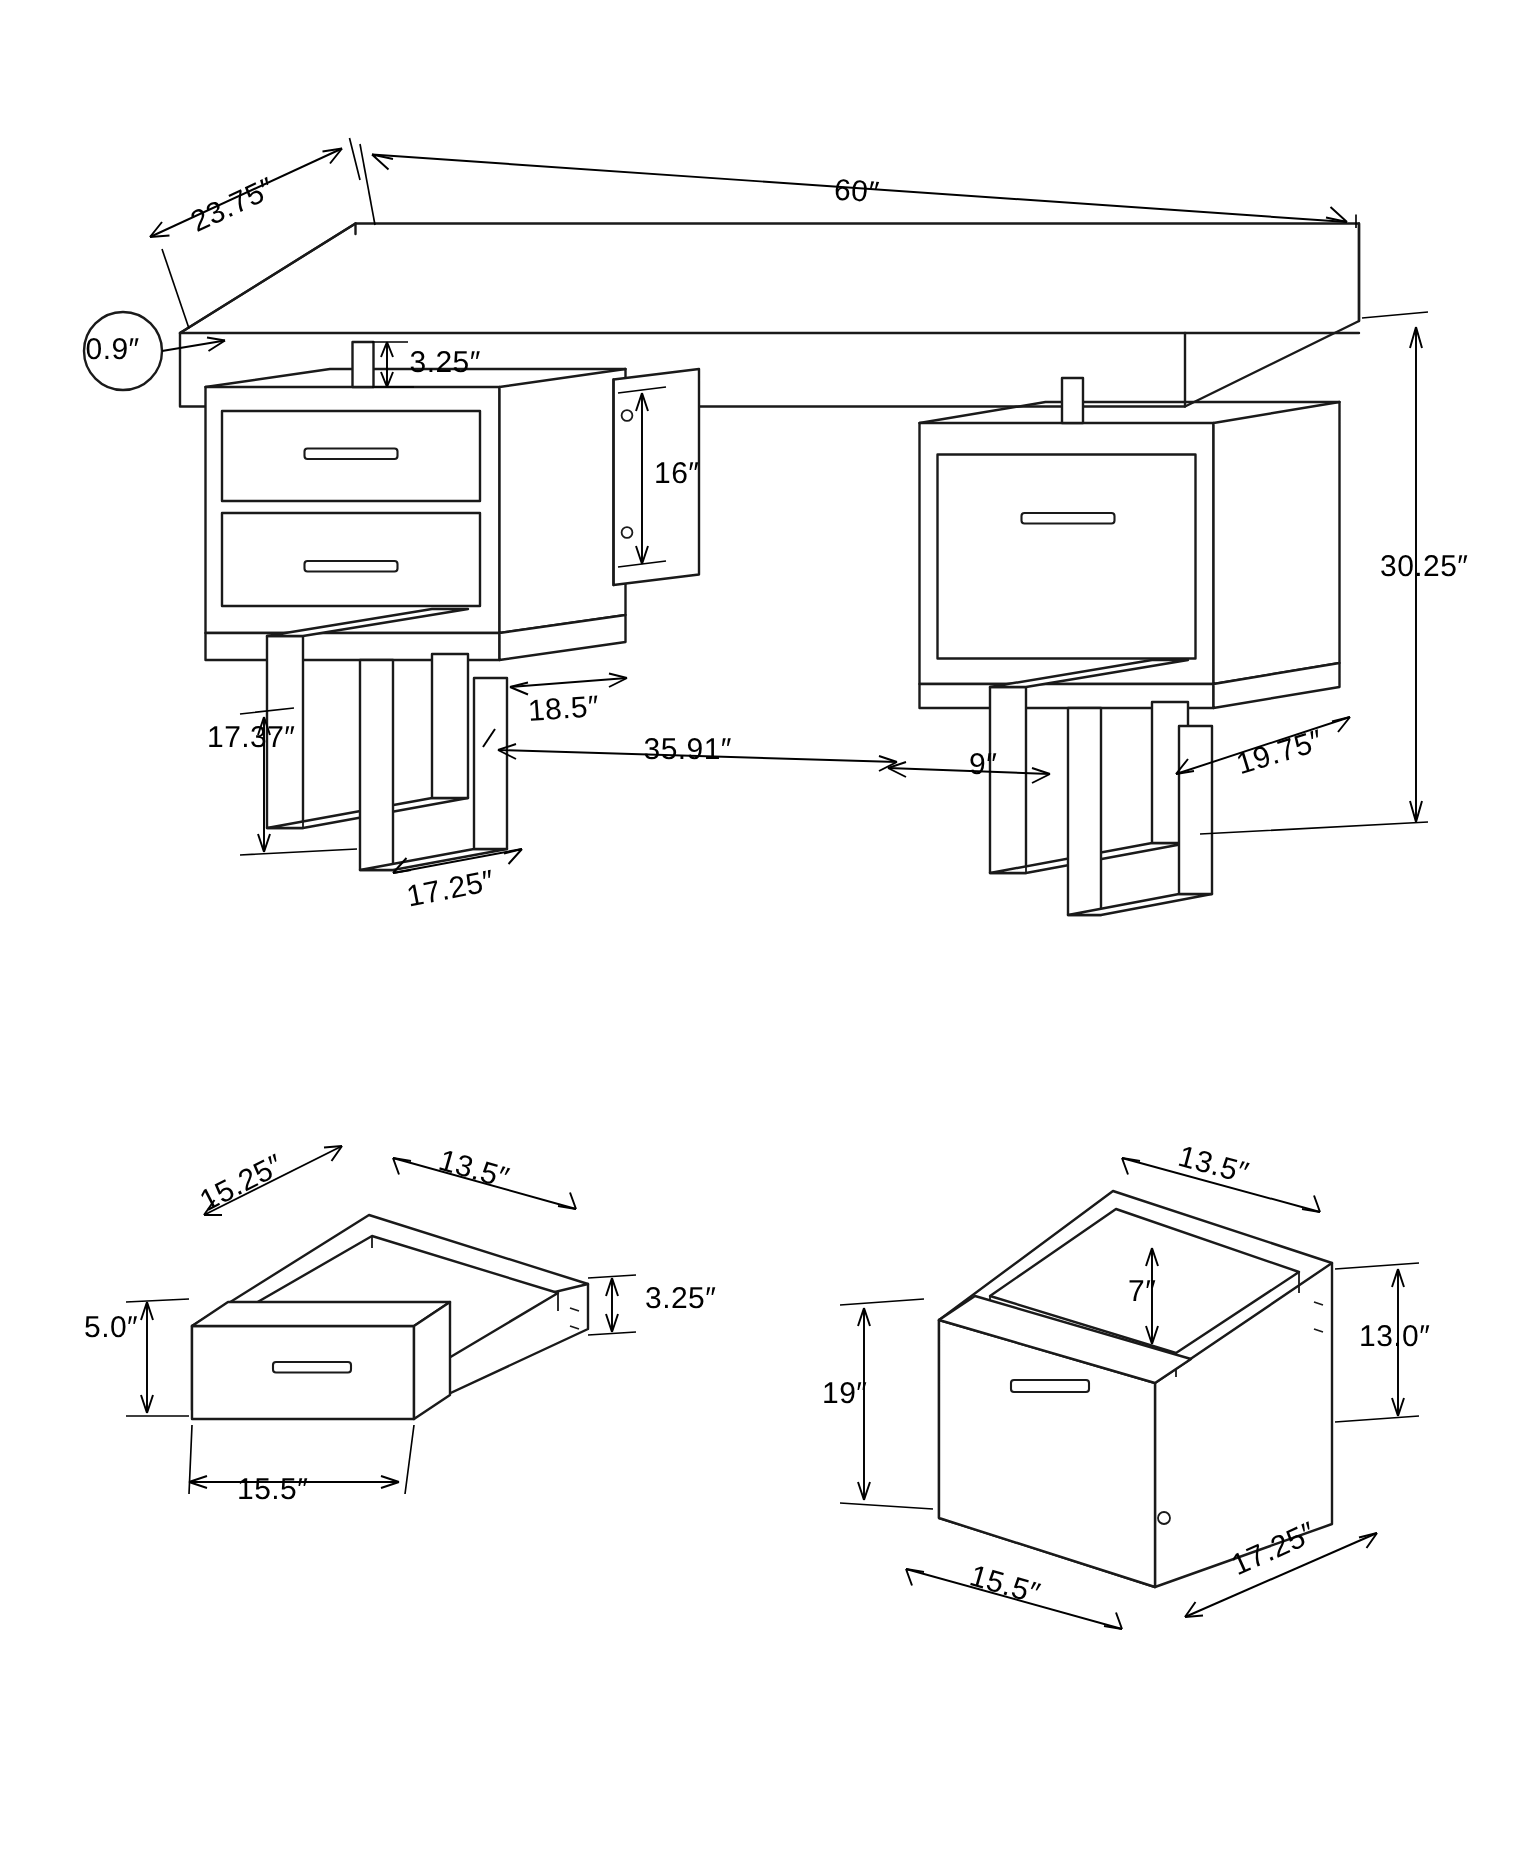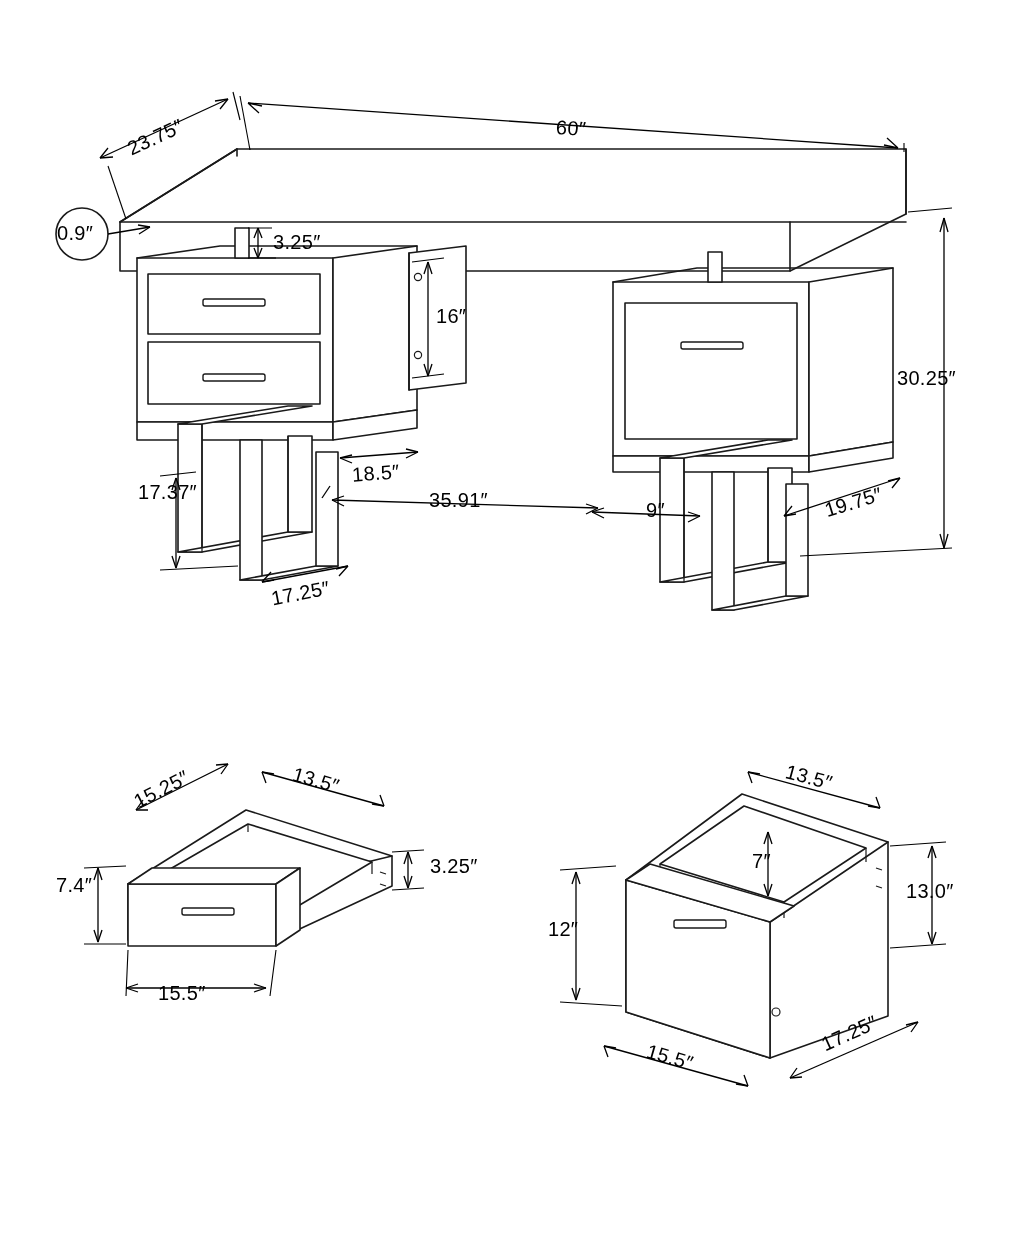--- a/index.html
+++ b/index.html
@@ -273,34 +273,34 @@
       <path class="dim" d="M790,1078 L802,1077 M790,1078 L797,1068"></path>
       <path class="dim" d="M918,1022 L906,1025 M918,1022 L911,1032"></path>
     </g>
   </svg>
 
   <div class="dimtext" style="left:556px; top:117px; transform: rotate(4deg);">60″</div>
   <div class="dimtext" style="left:126px; top:126px; transform: rotate(-25deg);">23.75″</div>
   <div class="dimtext" style="left:57px; top:222px;">0.9″</div>
   <div class="dimtext" style="left:273px; top:231px;">3.25″</div>
   <div class="dimtext" style="left:436px; top:305px;">16″</div>
-  <div class="dimtext" style="left:897px; top:367px;">30.25″</div>
+  <div class="dimtext" style="left:920px; top:367px;">30.25″</div>
   <div class="dimtext" style="left:352px; top:462px; transform: rotate(-4deg);">18.5″</div>
   <div class="dimtext" style="left:429px; top:489px;">35.91″</div>
   <div class="dimtext" style="left:646px; top:499px;">9″</div>
   <div class="dimtext" style="left:824px; top:491px; transform: rotate(-17deg);">19.75″</div>
   <div class="dimtext" style="left:138px; top:481px;">17.37″</div>
   <div class="dimtext" style="left:271px; top:582px; transform: rotate(-11deg);">17.25″</div>
 
   <div class="dimtext" style="left:132px; top:778px; transform: rotate(-27deg);">15.25″</div>
   <div class="dimtext" style="left:292px; top:769px; transform: rotate(16deg);">13.5″</div>
   <div class="dimtext" style="left:430px; top:855px;">3.25″</div>
-  <div class="dimtext" style="left:56px; top:874px;">7.4″</div>
+  <div class="dimtext" style="left:56px; top:874px;">5.0″</div>
   <div class="dimtext" style="left:158px; top:982px;">15.5″</div>
 
   <div class="dimtext" style="left:785px; top:766px; transform: rotate(15deg);">13.5″</div>
   <div class="dimtext" style="left:752px; top:850px;">7″</div>
   <div class="dimtext" style="left:906px; top:880px;">13.0″</div>
-  <div class="dimtext" style="left:548px; top:918px;">12″</div>
+  <div class="dimtext" style="left:548px; top:918px;">19″</div>
   <div class="dimtext" style="left:646px; top:1046px; transform: rotate(16deg);">15.5″</div>
   <div class="dimtext" style="left:820px; top:1022px; transform: rotate(-24deg);">17.25″</div>
 
 </div>
 
 </body></html>

